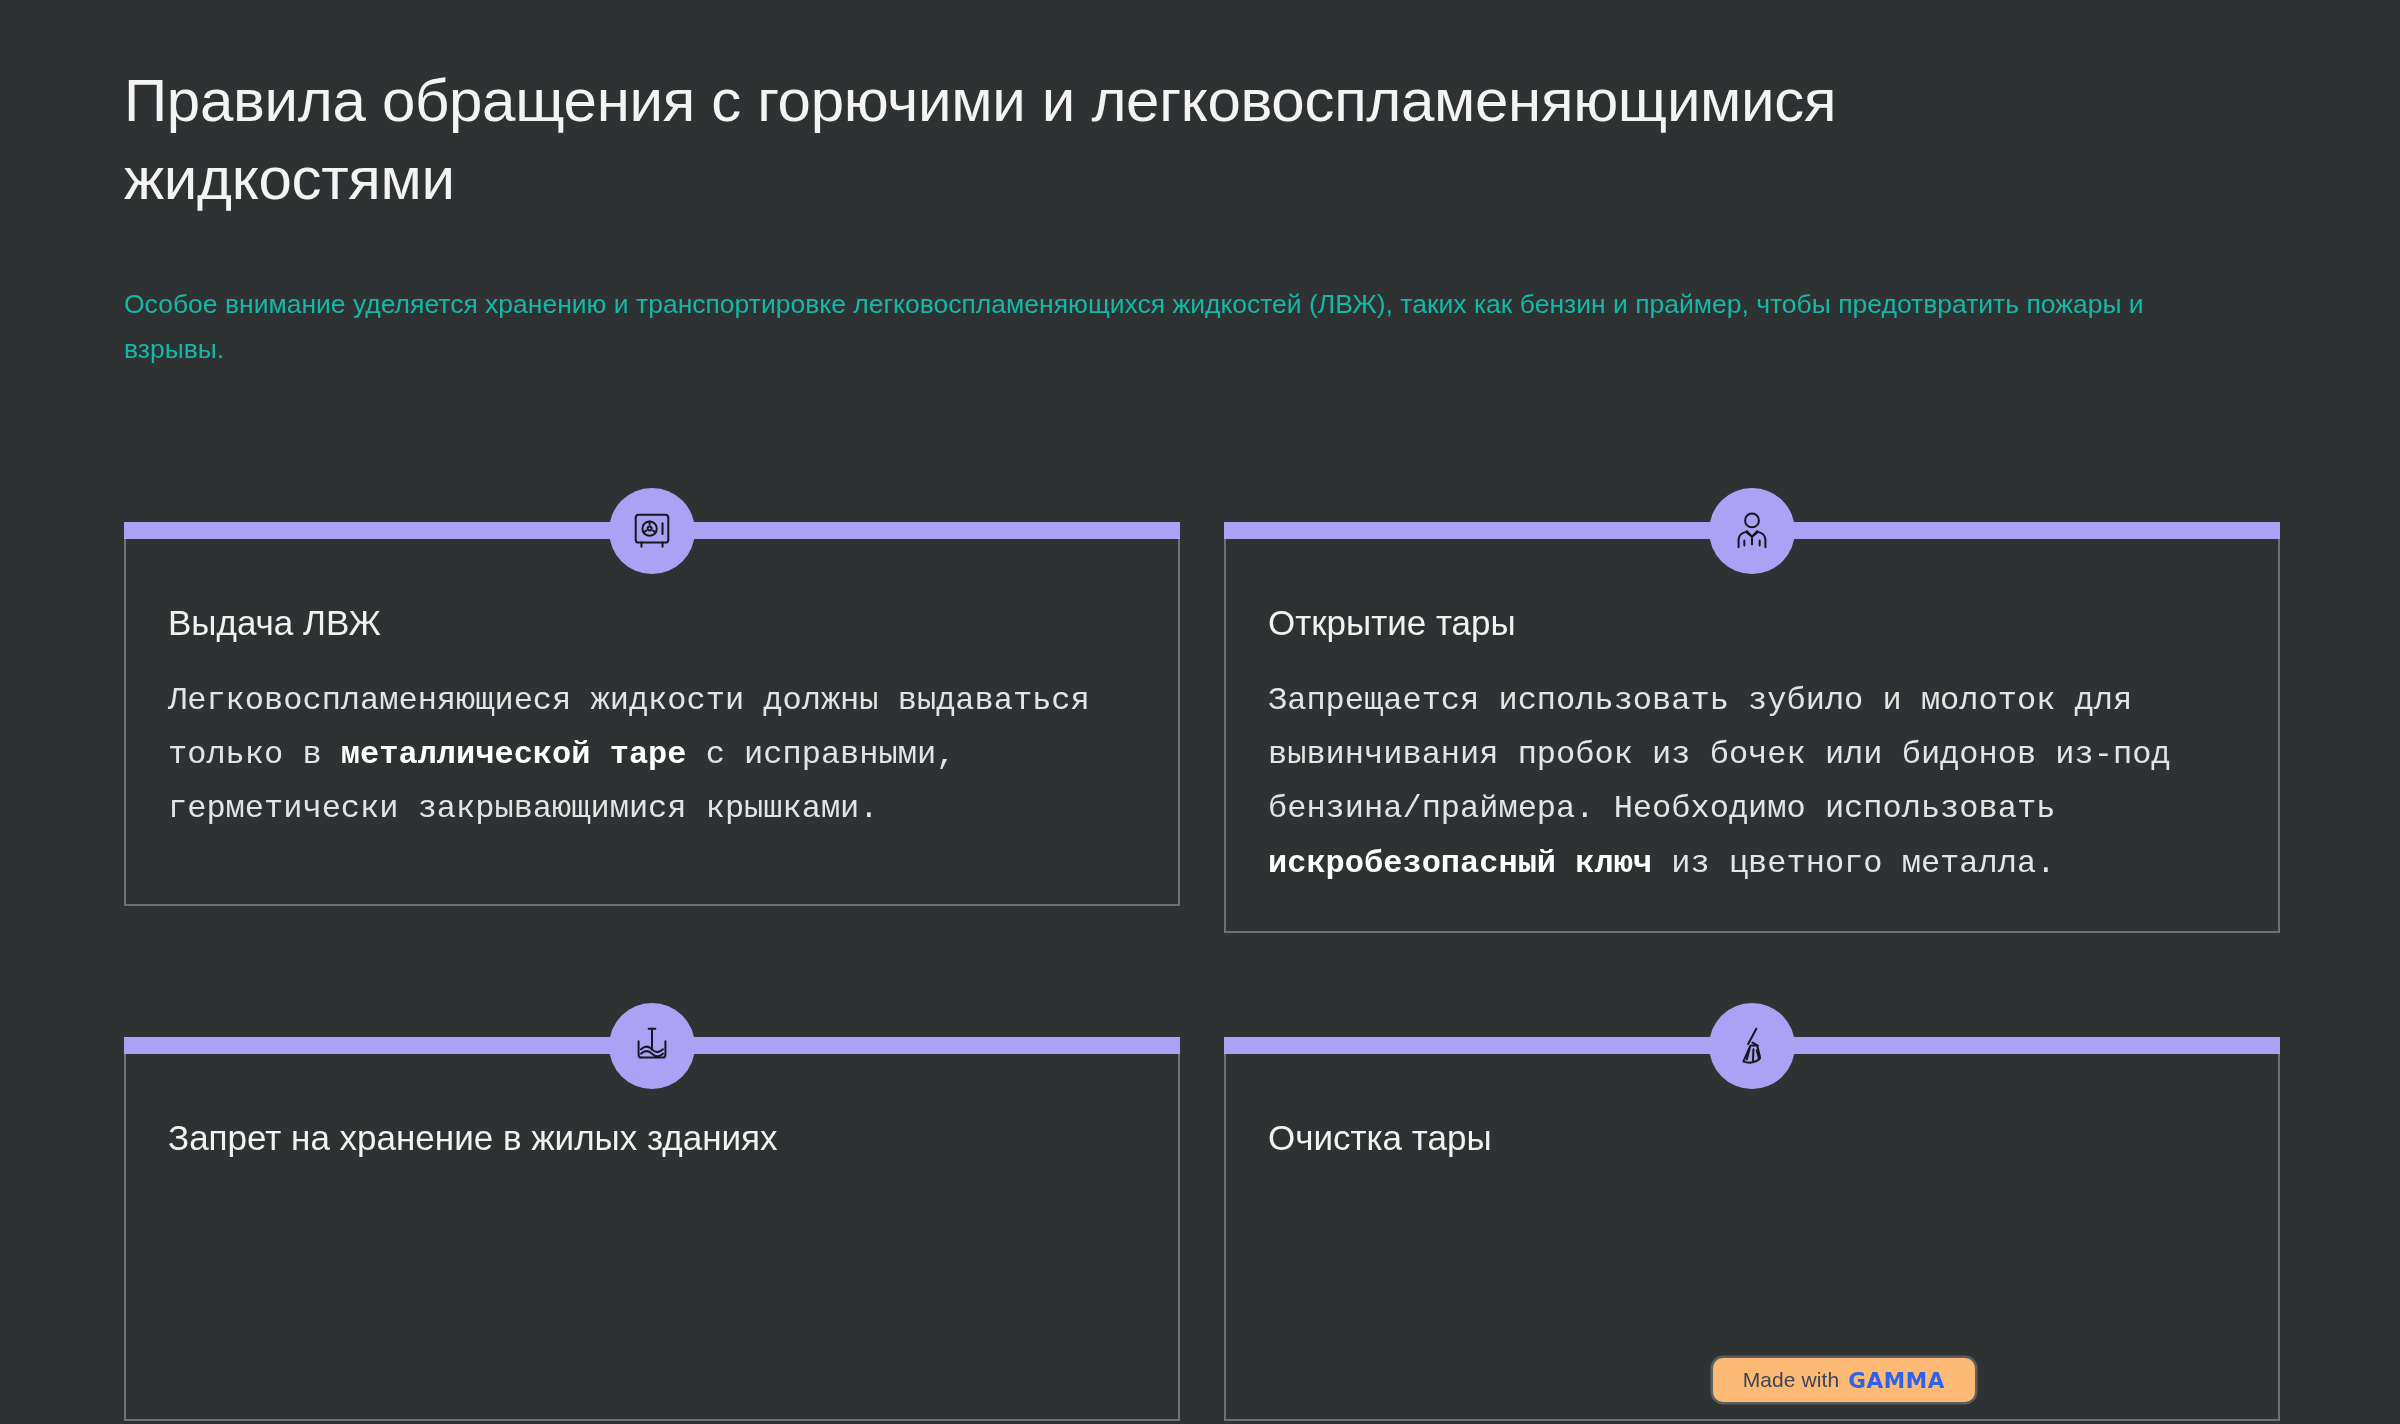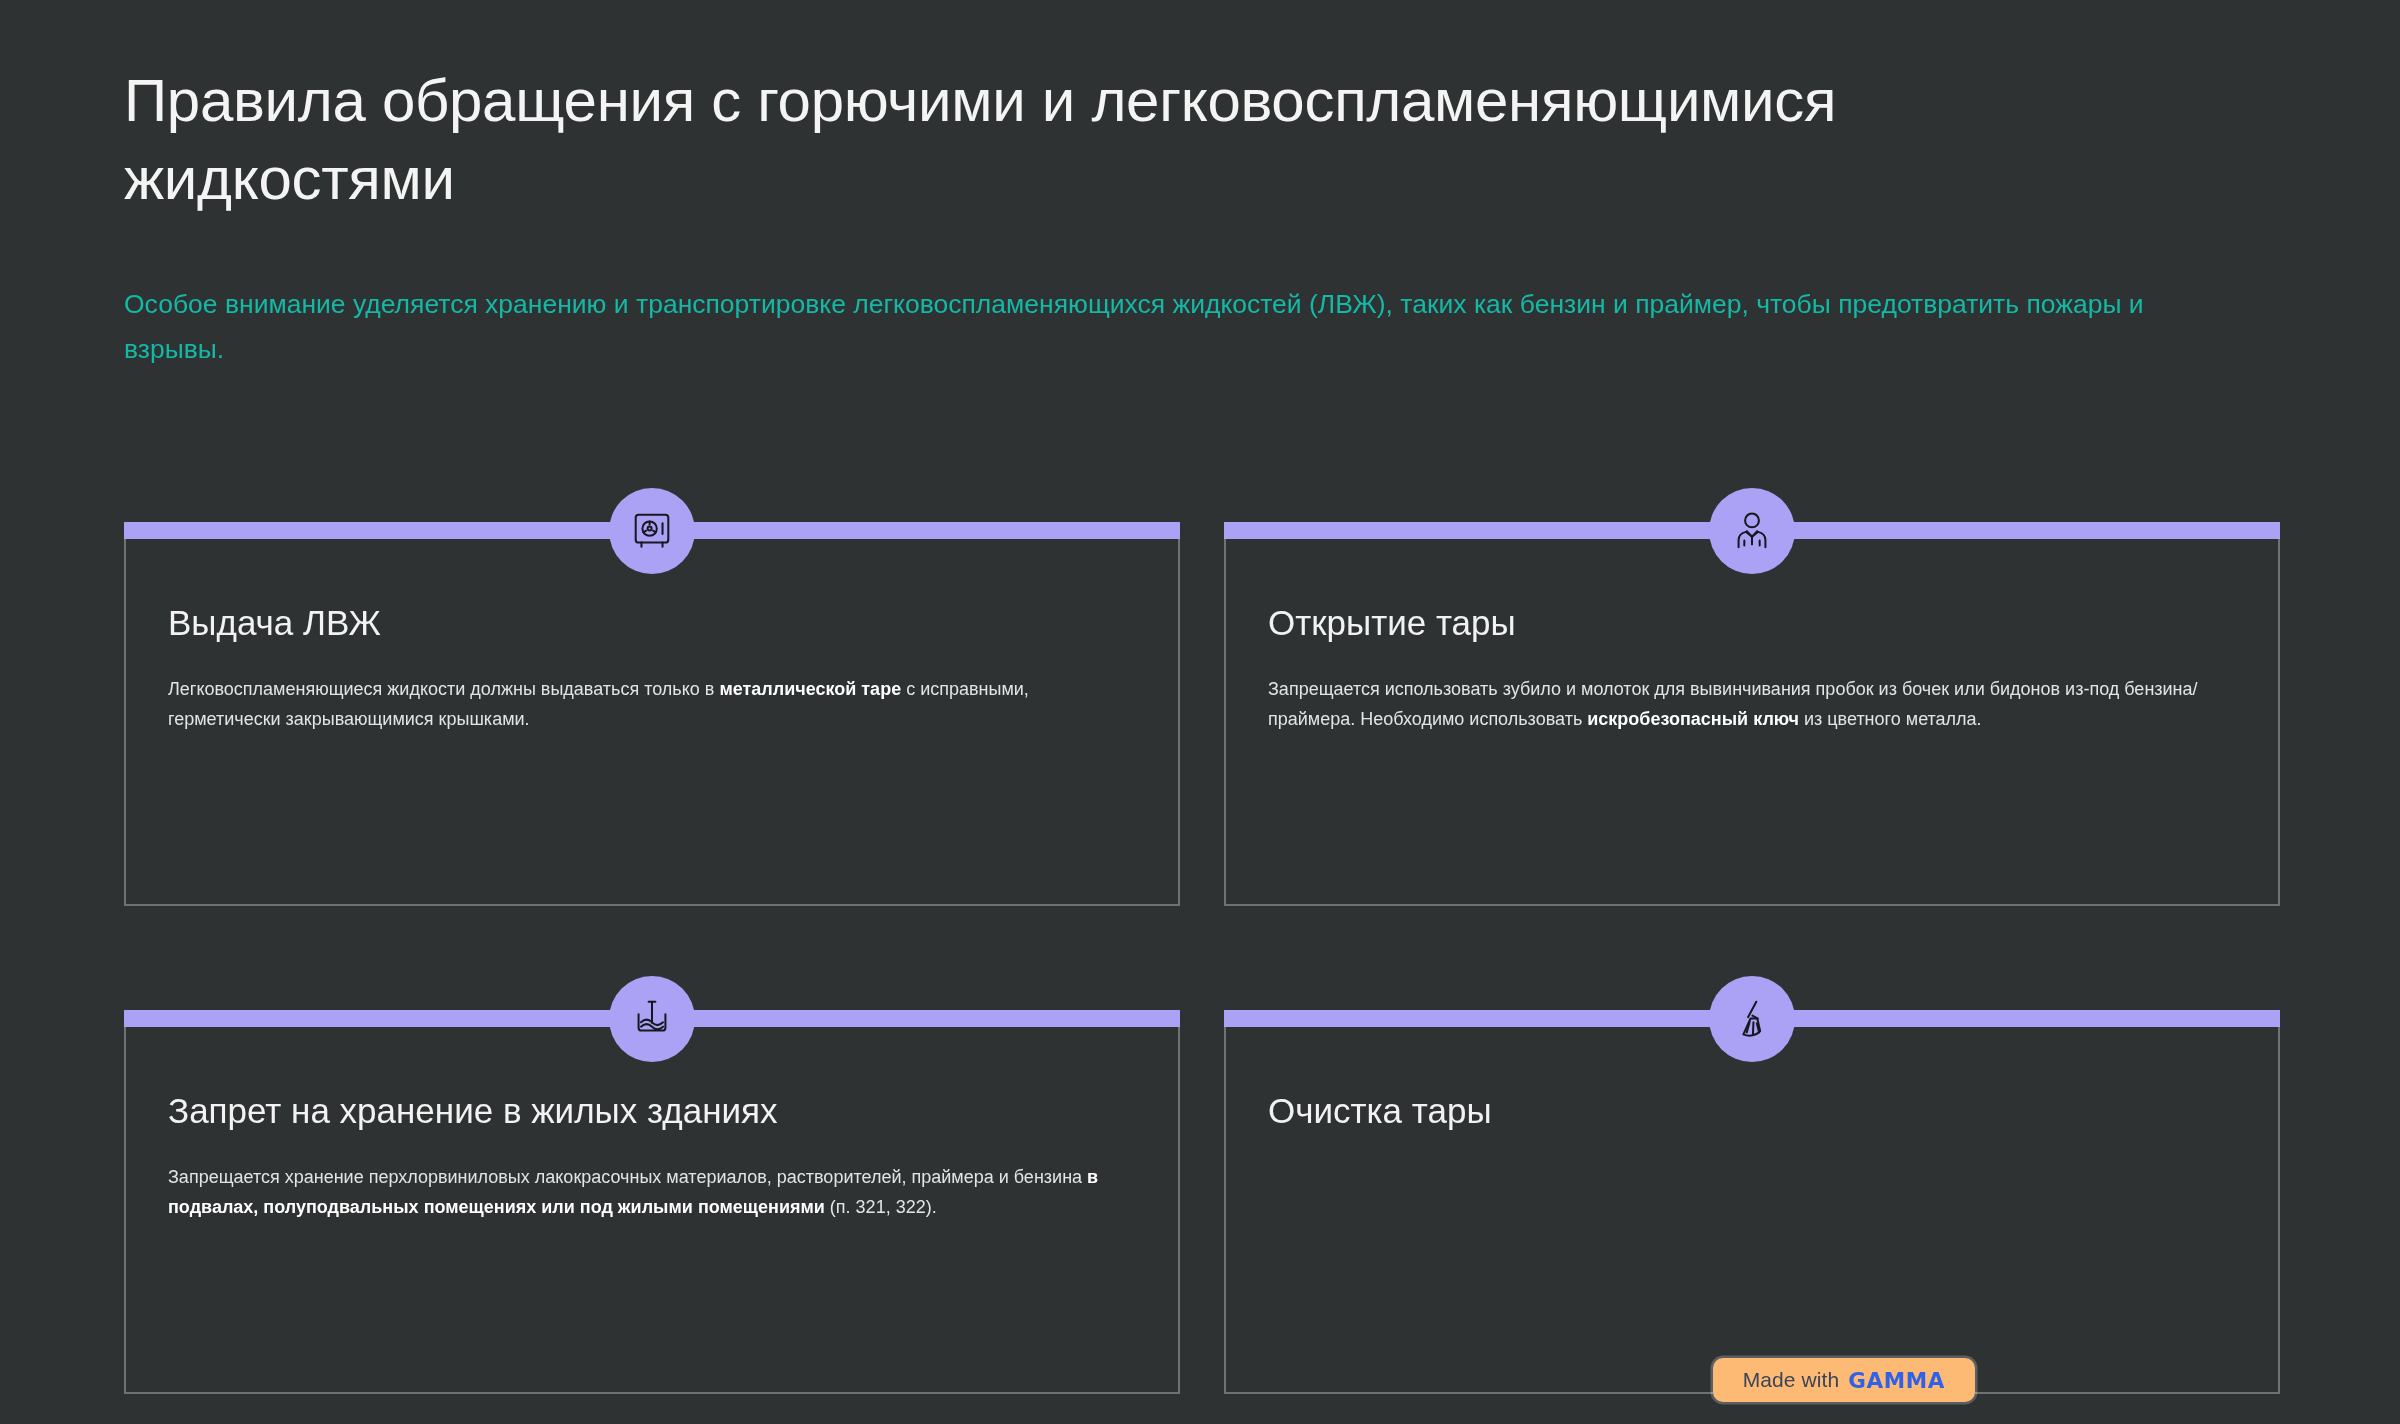--- a/index.html
+++ b/index.html
@@ -112,24 +112,25 @@
 
   .card-title {
     font-size: 35px;
     line-height: 1.3;
     font-weight: 400;
     color: #f2f2f3;
     margin-bottom: 28px;
   }
 
   .card-body {
-    font-size: 18px;
+    font-size: 32px;
     line-height: 1.70;
     font-weight: 400;
     color: #e3e4e5;
+    font-family: Liberation Mono, monospace;
   }
 
   .card-body b {
     font-weight: 700;
     color: #ffffff;
   }
 
   
   .gamma-badge {
     position: absolute;
@@ -213,21 +214,20 @@
         <div class="icon-bubble">
           <svg viewBox="0 0 48 48" fill="none" stroke="#17171f" stroke-width="2.1" stroke-linecap="round" stroke-linejoin="round">
             <path d="M10 19v14a3 3 0 0 0 3 3h22a3 3 0 0 0 3-3V19"></path>
             <path d="M24 6v22"></path>
             <path d="M20.5 6h7"></path>
             <path d="M12.5 27.5c3.8-3.6 8-3.6 11.5 0 3.5 3.6 7.7 3.6 11.5 0"></path>
             <path d="M12.5 32c3.8-3.4 8-3.4 11.5 0 3.5 3.4 7.7 3.4 11.5 0"></path>
           </svg>
         </div>
         <h2 class="card-title">Запрет на хранение в жилых зданиях</h2>
-        <p class="card-body">Запрещается хранение перхлорвиниловых лакокрасочных материалов, растворителей, праймера и бензина <b>в подвалах, полуподвальных помещениях или под жилыми помещениями</b> (п. 321, 322).</p>
       </div>
     </div>
 
     <div class="card-wrap">
       <div class="card">
         <div class="card-bar"></div>
         <div class="icon-bubble">
           <svg viewBox="0 0 48 48" fill="none" stroke="#17171f" stroke-width="2.1" stroke-linecap="round" stroke-linejoin="round">
             <path d="M28.5 6 20 22"></path>
             <path d="M24.5 20.5 30 23.5"></path>

